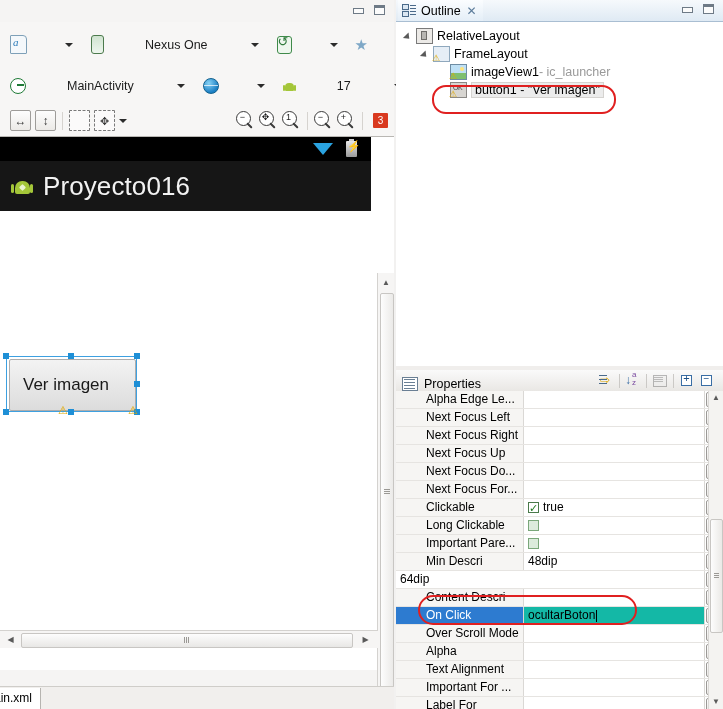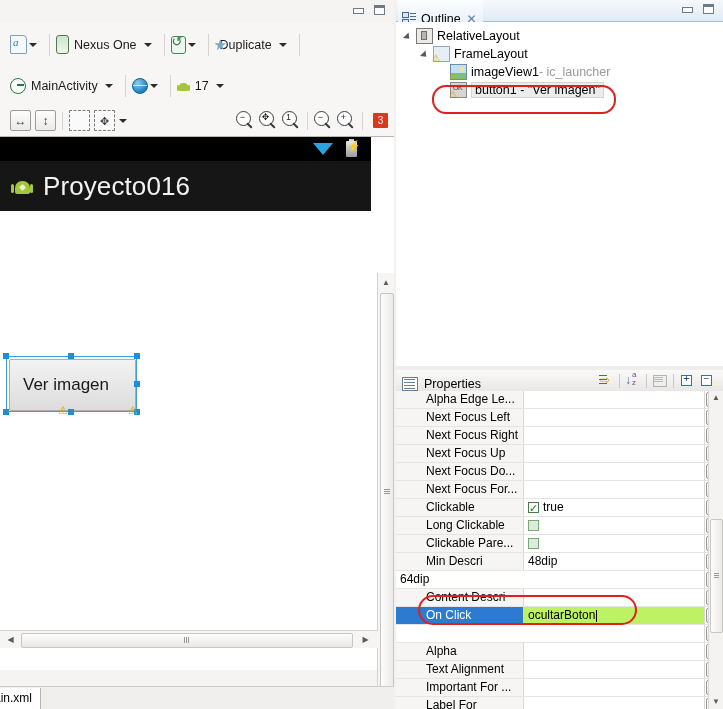--- a/index.html
+++ b/index.html
@@ -23,21 +23,21 @@
   
   #editor{position:absolute;left:0;top:0;width:394px;height:709px;background:#f5f4f3;}
   #editor-topbar{position:absolute;left:0;top:0;width:394px;height:22px;background:#f5f4f3;}
   #editor-topbar .winbtns{right:8px;top:5px;}
 
   .tbrow{position:absolute;left:0;width:394px;background:#f7f6f5;display:flex;align-items:center;}
   #tbrow1{top:22px;height:45px;border-bottom:1px solid #e2e0dd;}
   #tbrow2{top:67px;height:38px;border-bottom:1px solid #e2e0dd;}
   #tbrow3{top:105px;height:31px;border-bottom:1px solid #cfcdc9;}
 
-  .tbitem{display:flex;align-items:center;height:100%;padding:0 2px;cursor:default;}
+  .tbitem{display:flex;align-items:center;height:100%;padding:0 2px;cursor:default;gap:36px;}
   .tblabel{font-size:12.5px;color:#1b1b1b;padding:0 5px;white-space:nowrap;}
   .caret{width:0;height:0;border-left:4px solid transparent;border-right:4px solid transparent;border-top:4px solid #2b2b2b;margin:0 6px 0 2px;}
   .sep{width:1px;height:22px;background:#d6d3cf;margin:0 4px;}
   .sep.tall{height:18px;}
 
   
   .ic{width:16px;height:16px;position:relative;display:inline-block;flex:0 0 auto;}
   .ic-layoutfile{width:15px;height:17px;background:#f4f8fb;border:1px solid #7ea0b8;border-radius:1px 4px 1px 1px;}
   .ic-layoutfile:after{content:"a";position:absolute;left:2px;top:0px;font-size:11px;color:#2b7bb9;font-family:"Liberation Serif",serif;font-style:italic;}
   .ic-device{width:11px;height:17px;border:1.6px solid #4c7a4c;border-radius:3px;background:linear-gradient(#cfe3cf,#eef6ee);}
@@ -102,21 +102,21 @@
   #hthumb{position:absolute;left:21px;top:2px;width:330px;height:13px;background:linear-gradient(#fdfdfd,#e8e7e5);border:1px solid #c8c6c3;border-radius:2px;}
   #hthumb:after{content:"";position:absolute;left:50%;margin-left:-3px;top:3px;width:1px;height:6px;background:#9b9995;box-shadow:2px 0 0 #9b9995,4px 0 0 #9b9995;}
 
   #bottom-tabs{position:absolute;left:0;bottom:0;width:394px;height:22px;background:#f1efed;border-top:1px solid #cfcdc9;}
   #bottom-tabs .tab{position:absolute;left:-14px;bottom:0;height:21px;padding:0 8px;line-height:21px;font-size:12px;background:#fff;border-right:1px solid #b6b4b0;}
 
   
   #right{position:absolute;left:396px;top:0;width:327px;height:709px;background:#f0eeec;}
   #outline-panel{position:absolute;left:0;top:0;width:327px;height:366px;background:#fff;}
   #outline-head{position:absolute;left:0;top:0;width:327px;height:21px;background:linear-gradient(#f6f9fc,#dfeaf4);border-bottom:1px solid #a9bed2;}
-  #outline-tab{position:absolute;left:2px;top:0;height:21px;display:flex;align-items:center;padding:8px 6px 0 4px;background:linear-gradient(#fbfdff,#e4eef7);}
+  #outline-tab{position:absolute;left:2px;top:0;height:21px;display:flex;align-items:center;padding:0 6px 0 4px;background:linear-gradient(#fbfdff,#e4eef7);}
   #outline-tab .ttl{font-size:12.5px;margin-left:5px;}
   .ic-outline{width:14px;height:13px;position:relative;}
   .ic-outline:before{content:"";position:absolute;left:0;top:0;width:5px;height:4px;border:1px solid #4a6a8a;background:#dbe7f2;box-shadow:0 6px 0 #dbe7f2, 0 6px 0 0 #dbe7f2;}
   .ic-outline:after{content:"";position:absolute;left:0;top:7px;width:5px;height:4px;border:1px solid #4a6a8a;background:#dbe7f2;}
   .ic-outline i{position:absolute;left:8px;top:1px;width:6px;height:1px;background:#4a6a8a;box-shadow:0 3px 0 #4a6a8a,0 6px 0 #4a6a8a,0 9px 0 #4a6a8a;}
   .closex{margin-left:6px;font-size:12px;color:#5a7a99;line-height:1;}
   #outline-head .winbtns{right:8px;top:4px;}
 
   #tree{position:absolute;left:0;top:22px;width:327px;height:344px;background:#fff;padding-top:5px;box-sizing:border-box;}
   .tnode{display:flex;align-items:center;height:18px;font-size:12.5px;white-space:nowrap;}
@@ -155,21 +155,21 @@
   .ic-expand:after{content:"+";position:absolute;left:4px;top:0px;width:11px;text-align:center;font-size:11px;color:#1b4f86;}
   .ic-collapse:after{content:"\2212";position:absolute;left:4px;top:1px;width:11px;text-align:center;font-size:10px;color:#1b4f86;}
 
   #proplist{position:absolute;left:0;top:21px;width:327px;height:318px;overflow:hidden;background:#fff;}
   .prow{display:flex;height:17px;border-bottom:1px solid #e6e4e1;font-size:12px;align-items:center;background:#fff;}
   .pname{width:128px;box-sizing:border-box;padding-left:30px;background:#f6f5f3;border-right:1px solid #dad8d5;height:17px;line-height:17px;overflow:hidden;white-space:nowrap;position:relative;}
   .pval{flex:1;height:17px;line-height:17px;padding-left:4px;border-right:1px solid #dad8d5;overflow:hidden;white-space:nowrap;display:flex;align-items:center;}
   .pdots{width:18px;display:flex;align-items:center;justify-content:center;}
   .dotbtn{width:14px;height:13px;border:1px solid #9b9996;background:linear-gradient(#fdfdfd,#e9e7e4);border-radius:2px;font-size:9px;line-height:10px;text-align:center;color:#3a3a3a;}
   .prow.selected .pname{background:#2d7bd0;color:#fff;}
-  .prow.selected .pval{background:#bef264;}
+  .prow.selected .pval{background:#14b8a6;}
   .chk{width:11px;height:11px;border:1px solid #7aa77a;background:#dcebdc;margin-right:4px;position:relative;box-sizing:border-box;flex:0 0 auto;}
   .chk.on{background:#fff;border-color:#4a7a4a;}
   .chk.on:after{content:"\2713";position:absolute;left:0px;top:-3px;font-size:11px;color:#1f7a1f;}
   .editing{position:relative;}
   .editing .cur{display:inline-block;width:1px;height:12px;background:#000;margin-left:1px;vertical-align:-2px;}
   #pscroll{position:absolute;right:0;top:21px;width:14px;height:318px;background:#f4f3f1;border-left:1px solid #dad8d5;}
   #pscroll .arr{position:absolute;left:0;width:14px;height:14px;text-align:center;font-size:8px;line-height:14px;color:#5a5a5a;}
   #pscroll .arr.up{top:0;}
   #pscroll .arr.dn{bottom:0;}
   #pthumb{position:absolute;left:1px;top:128px;width:11px;height:112px;background:linear-gradient(90deg,#fdfdfd,#eae9e6);border:1px solid #c8c6c3;border-radius:2px;}
@@ -471,21 +471,21 @@
           <div class="prow">
             <div class="pname">Long Clickable</div>
             <div class="pval">
               <span class="chk"></span>
             </div>
             <div class="pdots">
               <span class="dotbtn">•••</span>
             </div>
           </div>
           <div class="prow">
-            <div class="pname">Clickable Pare...</div>
+            <div class="pname">Important Pare...</div>
             <div class="pval">
               <span class="chk"></span>
             </div>
             <div class="pdots">
               <span class="dotbtn">•••</span>
             </div>
           </div>
           <div class="prow">
             <div class="pname">Min Descri</div>
             <div class="pval">
@@ -516,20 +516,21 @@
             <div class="pname">On Click</div>
             <div class="pval editing">
               <span>ocultarBoton</span>
               <span class="cur"></span>
             </div>
             <div class="pdots">
               <span class="dotbtn">•••</span>
             </div>
           </div>
           <div class="prow">
+            <div class="pname">Over Scroll Mode</div>
             <div class="pval">
               <span></span>
             </div>
             <div class="pdots">
               <span class="dotbtn">•••</span>
             </div>
           </div>
           <div class="prow">
             <div class="pname">Alpha</div>
             <div class="pval">

